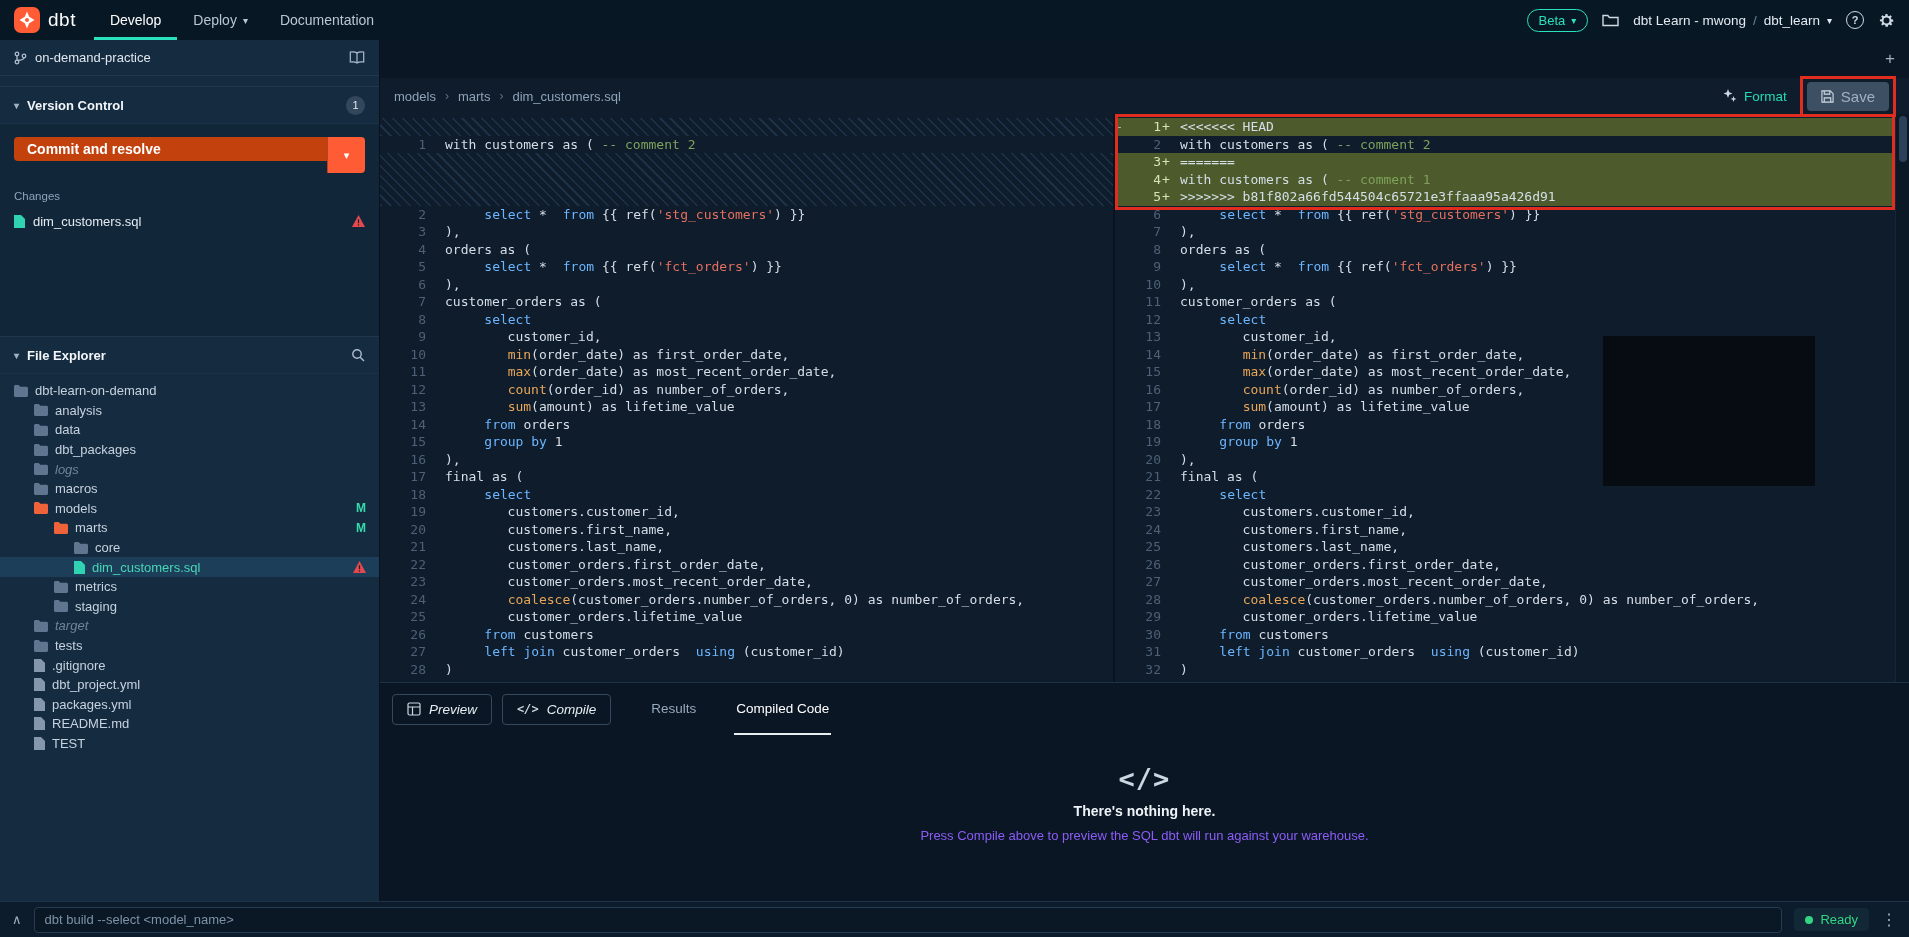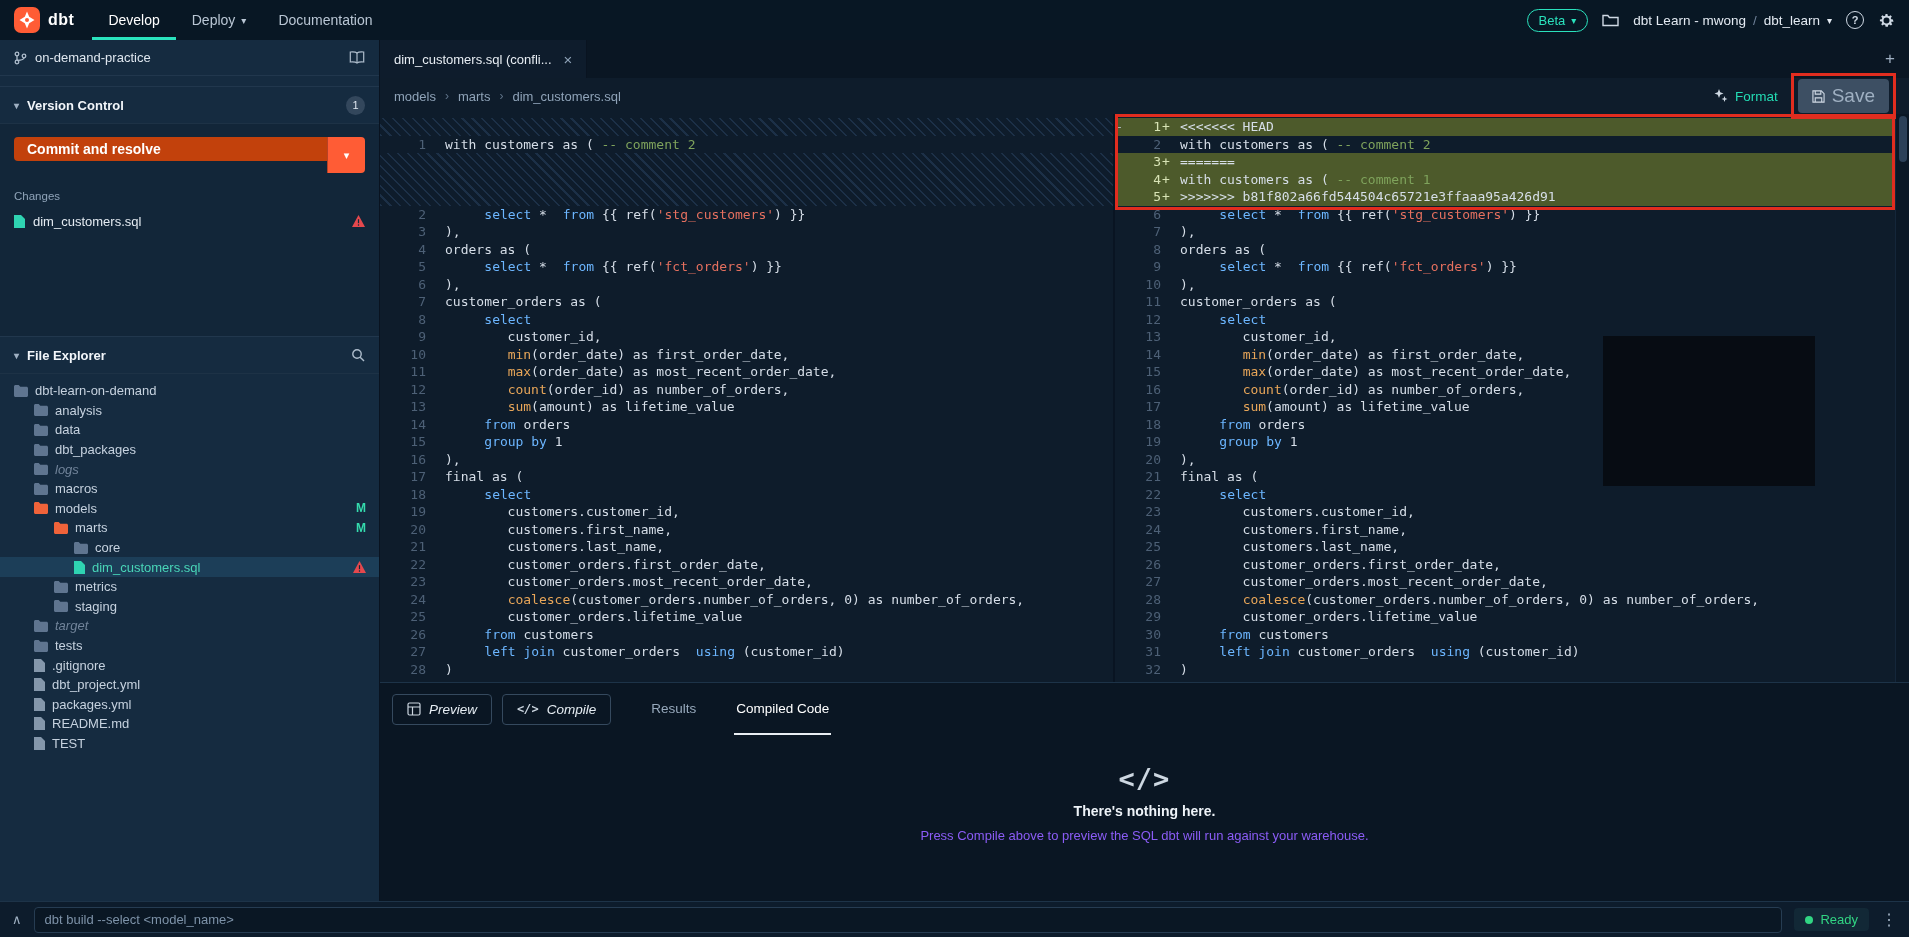--- a/index.html
+++ b/index.html
@@ -3,21 +3,21 @@
 <meta charset="utf-8">
 <style>
   *{margin:0;padding:0;box-sizing:border-box;}
   html,body{width:1909px;height:937px;overflow:hidden;background:#0b1724;
     font-family:"Liberation Sans",sans-serif;color:#dfe6ee;font-size:13px;}
   .app{display:flex;flex-direction:column;width:1909px;height:937px;}
 
   
   .topnav{height:40px;background:#081724;display:flex;align-items:center;padding:0 14px;flex:0 0 40px;}
   .logo{display:flex;align-items:center;gap:8px;margin-right:18px;cursor:pointer;}
-  .logo-text{font-size:16px;font-weight:700;color:#fff;letter-spacing:.5px;}
+  .logo-text{font-size:19px;font-weight:400;color:#fff;letter-spacing:.5px;}
   .nav{display:flex;height:40px;}
   .nav-item{display:flex;align-items:center;gap:6px;padding:0 16px;height:40px;color:#b9c6d4;font-size:14px;cursor:pointer;}
   .nav-item.active{color:#fff;box-shadow:inset 0 -3px 0 #2ae2bd;}
   .chev{font-size:10px;color:inherit;}
   .topnav-right{margin-left:auto;display:flex;align-items:center;gap:14px;}
   .beta-badge{display:flex;align-items:center;gap:6px;border:1.5px solid #2ae2bd;color:#2ae2bd;
     background:transparent;border-radius:14px;padding:3px 11px;font-size:13px;cursor:pointer;}
   .account{display:flex;align-items:center;gap:7px;font-size:13.5px;color:#e3eaf2;cursor:pointer;}
   .account .sep{color:#6e8098;}
   .help-circle{width:18px;height:18px;border:1.5px solid #cfd9e4;border-radius:50%;display:flex;
@@ -67,21 +67,21 @@
   .tab-close{color:#8fa3b8;font-size:15px;cursor:pointer;}
   .tab-plus{margin-left:auto;display:flex;align-items:center;padding:0 14px;color:#9fb0c2;font-size:17px;cursor:pointer;}
   .toolbar{height:36px;background:#0e1c2b;display:flex;align-items:center;padding:0 14px;flex:0 0 36px;}
   .breadcrumb{display:flex;align-items:center;gap:9px;color:#8fa3b8;font-size:13px;}
   .bc-sep{color:#5e7288;font-size:12px;}
   .toolbar-right{margin-left:auto;display:flex;align-items:center;gap:20px;}
   .format-btn{display:flex;align-items:center;gap:7px;background:transparent;border:none;color:#23dcb4;
     font-size:13.5px;cursor:pointer;font-family:inherit;}
   .save-wrap{position:relative;margin-right:6px;}
   .save-btn{display:flex;align-items:center;gap:7px;background:#3d4f63;border:none;border-radius:4px;
-    color:#9fb0c2;font-size:19px;padding:6px 14px;cursor:pointer;font-family:inherit;}
+    color:#9fb0c2;font-size:15px;padding:6px 14px;cursor:pointer;font-family:inherit;}
   .anno-box{position:absolute;border:3px solid #e12d1f;pointer-events:none;}
   .save-anno{inset:-6px -7px;z-index:6;}
 
   
   .editor{flex:1;display:flex;min-height:0;background:#0e1c2b;overflow:hidden;}
   .pane{position:relative;overflow:hidden;padding-top:4px;background:#0e1c2b;}
   .pane-left{flex:0 0 733px;}
   .pane-right{flex:1;}
   .pane-divider{flex:0 0 2px;background:#091422;}
   .ed-line{display:flex;height:17.5px;line-height:17.5px;font-family:"DejaVu Sans Mono",monospace;font-size:13px;white-space:pre;}
@@ -403,24 +403,20 @@
               </svg>
             </span>
             <span class="tree-label">TEST</span>
           </div>
         </div>
     </aside>
 
     <section class="content">
 
       <div class="tabbar">
-        <div class="tab">
-          <span>dim_customers.sql (confli...</span>
-          <span class="tab-close">×</span>
-        </div>
         <div class="tab-plus">+</div>
       </div>
 
       <div class="toolbar">
         <nav class="breadcrumb">
           <span>models</span>
           <span class="bc-sep">›</span>
           <span>marts</span>
           <span class="bc-sep">›</span>
           <span>dim_customers.sql</span>

